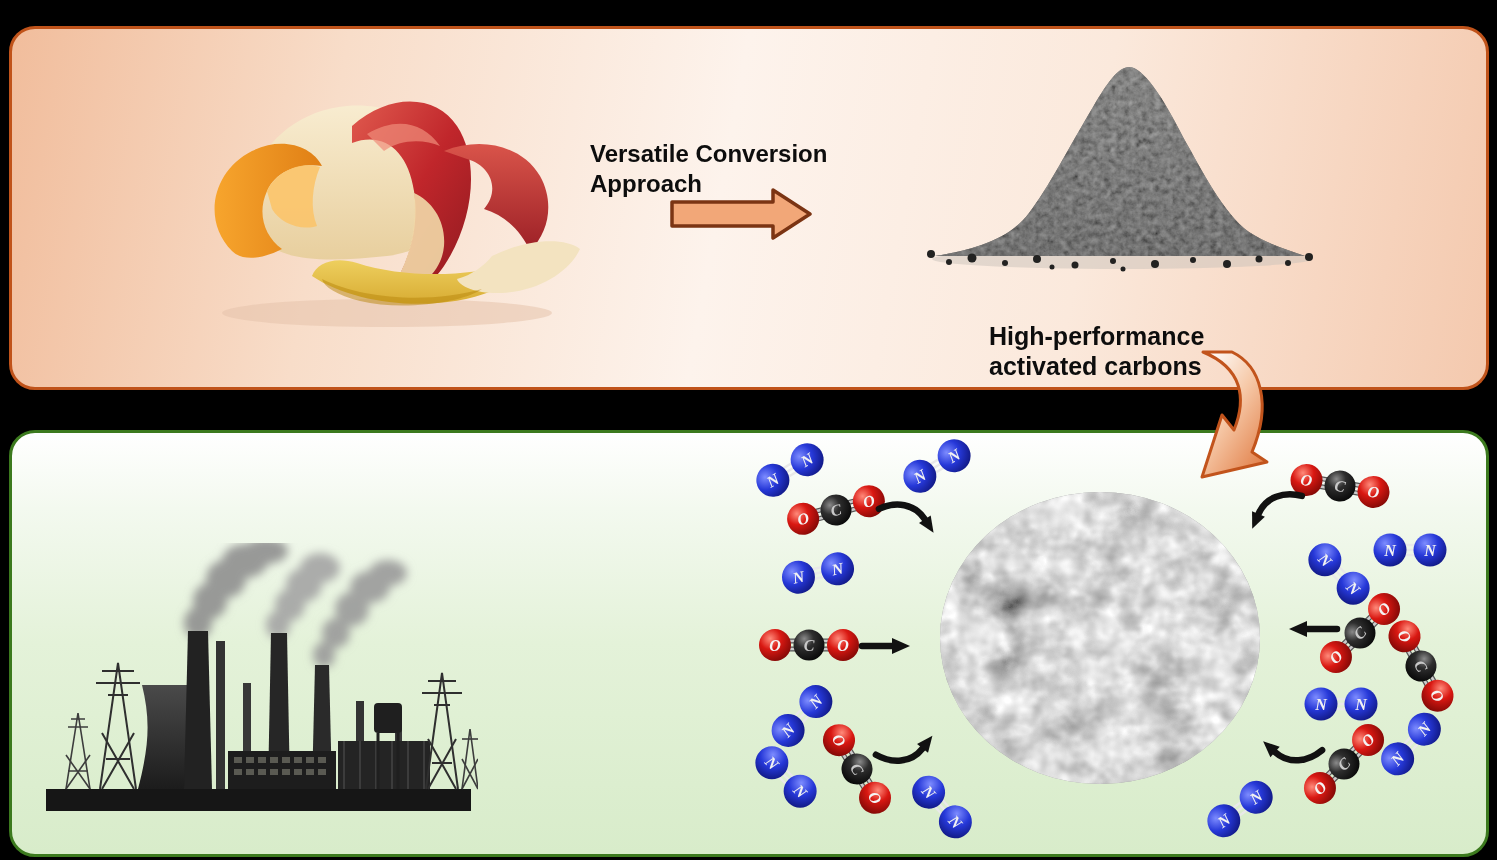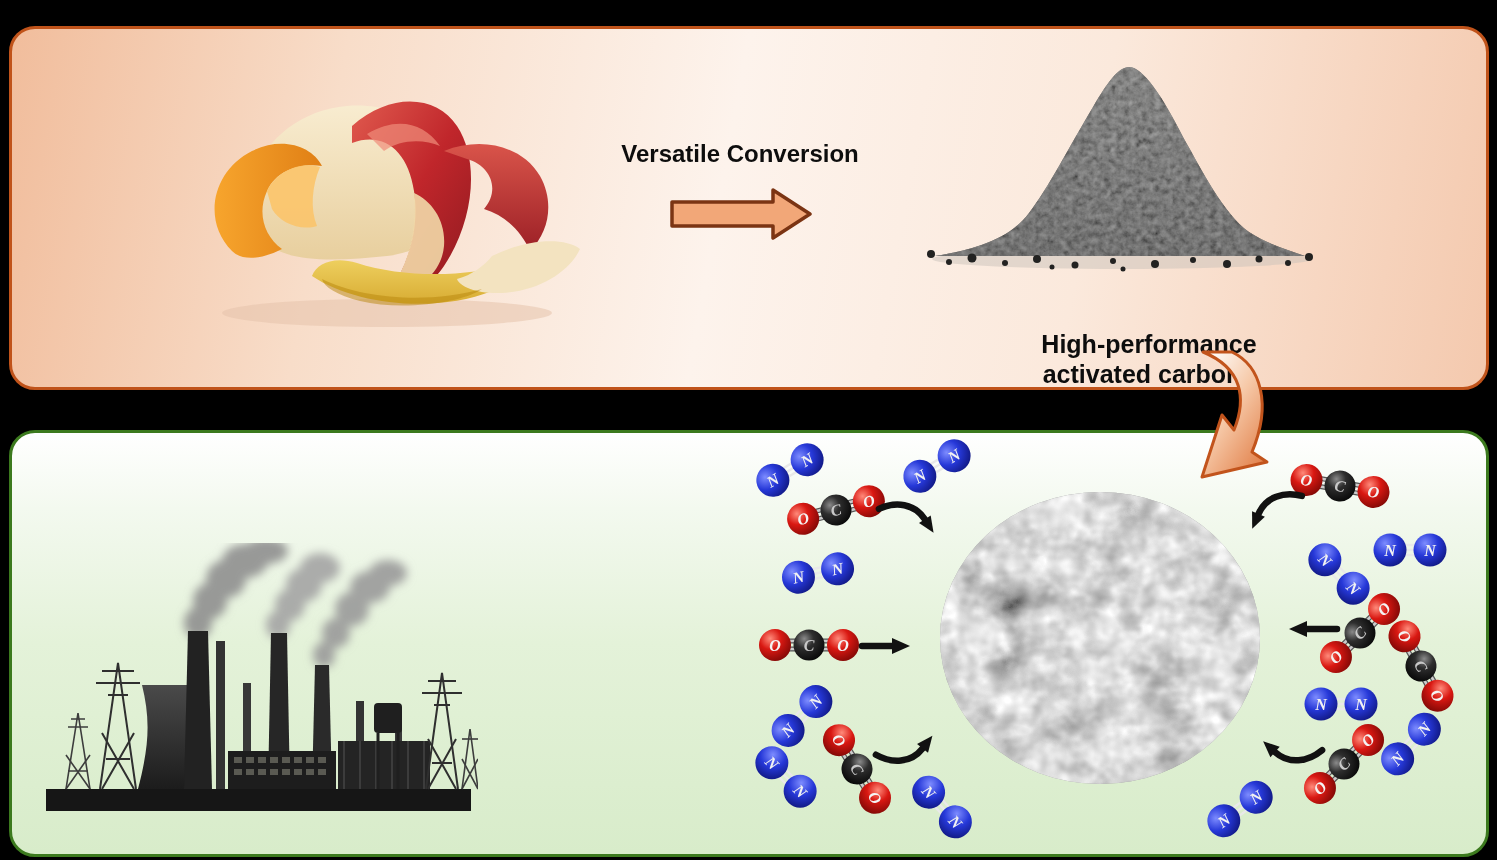--- a/index.html
+++ b/index.html
@@ -5,25 +5,25 @@
   html,body{margin:0;padding:0;background:#000;}
   body{position:relative;width:1497px;height:860px;overflow:hidden;
        font-family:"Liberation Sans",sans-serif;}
   .panel{position:absolute;border-radius:26px;box-sizing:border-box;}
   #top-panel{left:9px;top:26px;width:1480px;height:364px;
      border:3px solid #c0531a;
      background:linear-gradient(100deg,#f1bd9c 0%,#f8ddc9 22%,#fdf3ec 48%,#fbe9dc 72%,#f4c9ae 100%);}
   #bottom-panel{left:9px;top:430px;width:1480px;height:427px;
      border:3px solid #3c7a1e;
      background:linear-gradient(to bottom,#ffffff 0%,#f3f9ef 18%,#e4f2d9 50%,#d8ecca 100%);}
-  .label{position:absolute;font-weight:700;color:#0d0d0d;text-align:center;line-height:30px;}
+  .label{position:absolute;font-weight:700;color:#0d0d0d;line-height:30px;}
   .fs25{font-size:25px;}
   #fruit-label{left:238px;top:318px;width:280px;}
   #conversion-title{left:578px;top:110px;width:300px;font-size:24px;}
-  #carbon-label{left:977px;top:300px;width:320px;}
+  #carbon-label{left:977px;top:292px;width:320px;}
   .art{position:absolute;}
   #overlay{position:absolute;left:0;top:0;z-index:6;pointer-events:none;}
   #sem-wrap{position:absolute;left:940px;top:492px;width:320px;height:292px;}
 </style>
 </head>
 <body>
 
 <div id="top-panel" class="panel">
 
   <svg class="art" style="left:150px;top:22px" width="430" height="290" viewBox="0 0 430 290">
@@ -65,20 +65,21 @@
     <path d="M228,240 C245,215 256,182 252,142 C270,150 284,170 282,195 C280,220 258,242 228,240 Z" fill="#f2d9a8" opacity="0.9"></path>
 
     <path d="M150,225 C195,255 275,262 330,240 C360,228 372,212 368,205 C330,225 250,230 195,212 C172,205 155,212 150,225 Z" fill="url(#bananag)"></path>
     <path d="M330,205 C365,188 402,186 418,198 C408,220 378,240 340,242 C315,243 298,236 295,228 C310,224 322,215 330,205 Z" fill="#f3e3c0"></path>
     <path d="M160,228 C200,248 268,253 320,238 C300,252 240,260 198,250 C175,244 162,236 160,228 Z" fill="#b8860b" opacity="0.5"></path>
   </svg>
 
 
   <div id="conversion-title" class="label">
     <div>Versatile Conversion</div>
+    <div>Approach</div>
   </div>
 
   <svg class="art" style="left:655px;top:156px" width="150" height="58" viewBox="0 0 150 58">
     <path d="M5,17 L106,17 L106,5 L143,29 L106,53 L106,41 L5,41 Z" fill="#f2a778" stroke="#7b3413" stroke-width="3.5" stroke-linejoin="round"></path>
   </svg>
 
   <svg class="art" style="left:905px;top:22px" width="400" height="240" viewBox="0 0 400 240">
     <defs>
       <linearGradient id="coalg" x1="0" y1="0" x2="0" y2="1">
         <stop offset="0" stop-color="#3f3f3d"></stop>

